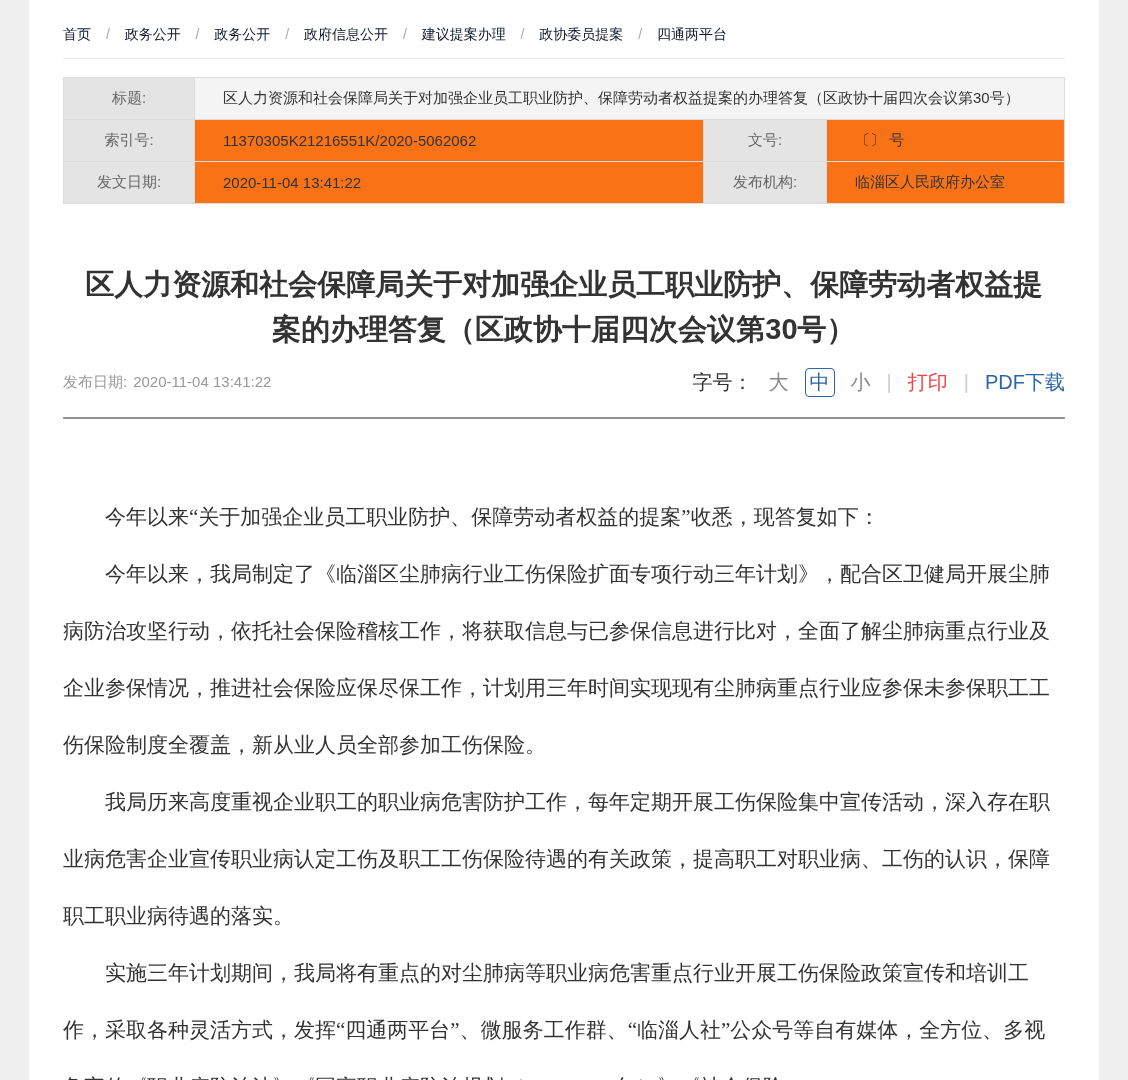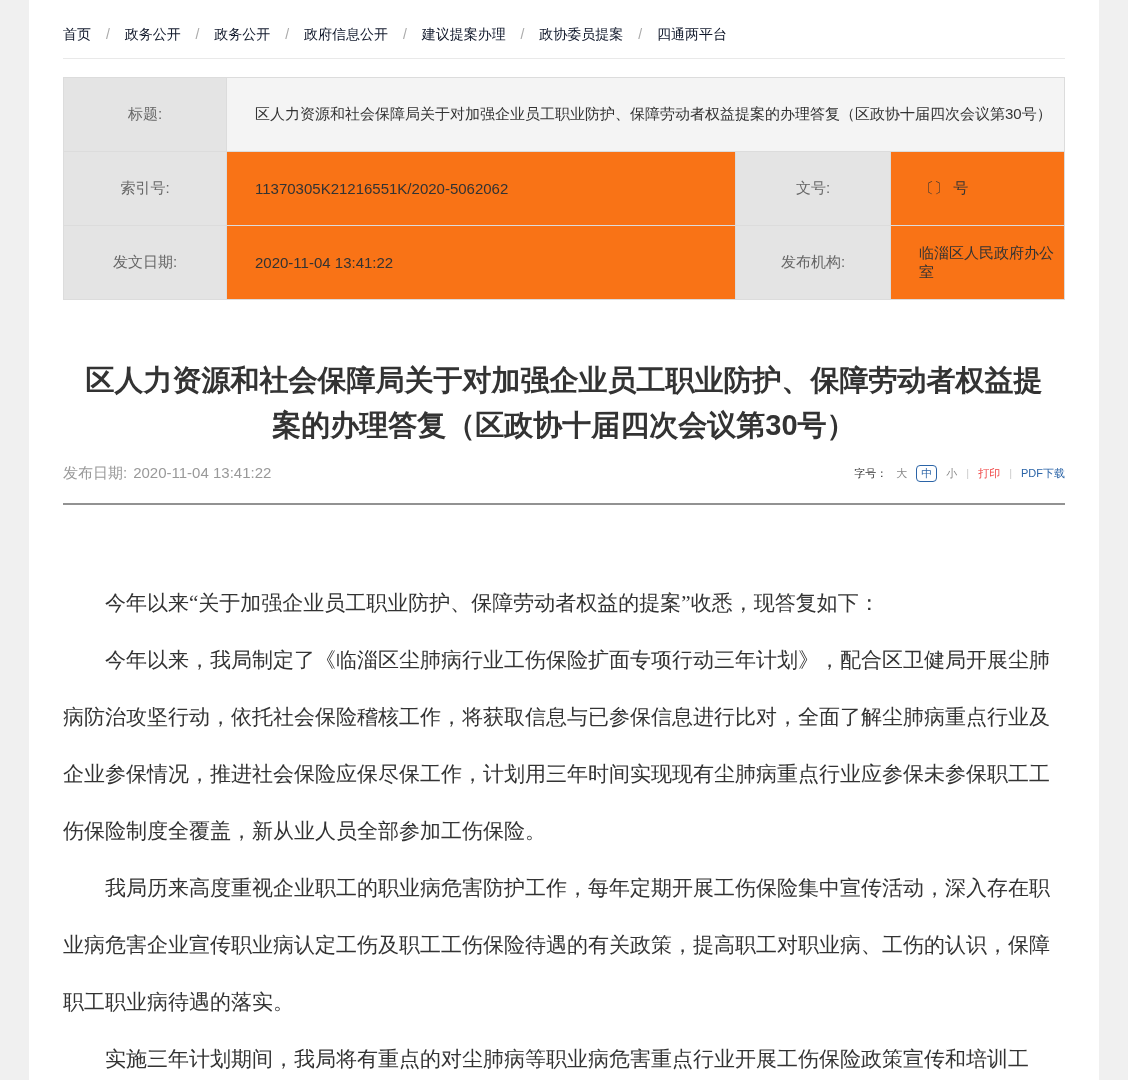--- a/index.html
+++ b/index.html
@@ -31,21 +31,21 @@
   
   .meta-table {
     width: 100%;
     border-collapse: collapse;
     margin-top: 18px;
     font-size: 15px;
   }
   .meta-table td {
     border: 1px solid #dcdcdc;
     height: 41px;
-    padding: 16px;
+    padding: 0;
   }
   .meta-table td.lbl {
     background: #e4e4e4;
     color: #666;
     text-align: center;
     width: 130px;
   }
   .meta-table td.lbl2 { width: 122px; }
   .meta-table td.val {
     background: #f97316;
@@ -68,22 +68,22 @@
     justify-content: space-between;
     align-items: center;
     margin-top: 16px;
     font-size: 15px;
   }
   .pub-date { color: #999; }
   .pub-date .sp { margin-right: 6px; }
   .tools {
     display: flex;
     align-items: center;
-    gap: 9px;
-    font-size: 11px;
+    gap: 16px;
+    font-size: 20px;
   }
   .fs-label { color: #333; }
   .fs-opt { color: #888; text-decoration: none; cursor: pointer; }
   .fs-opt.active {
     color: #2b64a7;
     border: 1px solid #2b64a7;
     border-radius: 4px;
     padding: 0 4px;
   }
   .tool-sep { color: #ccc; }

